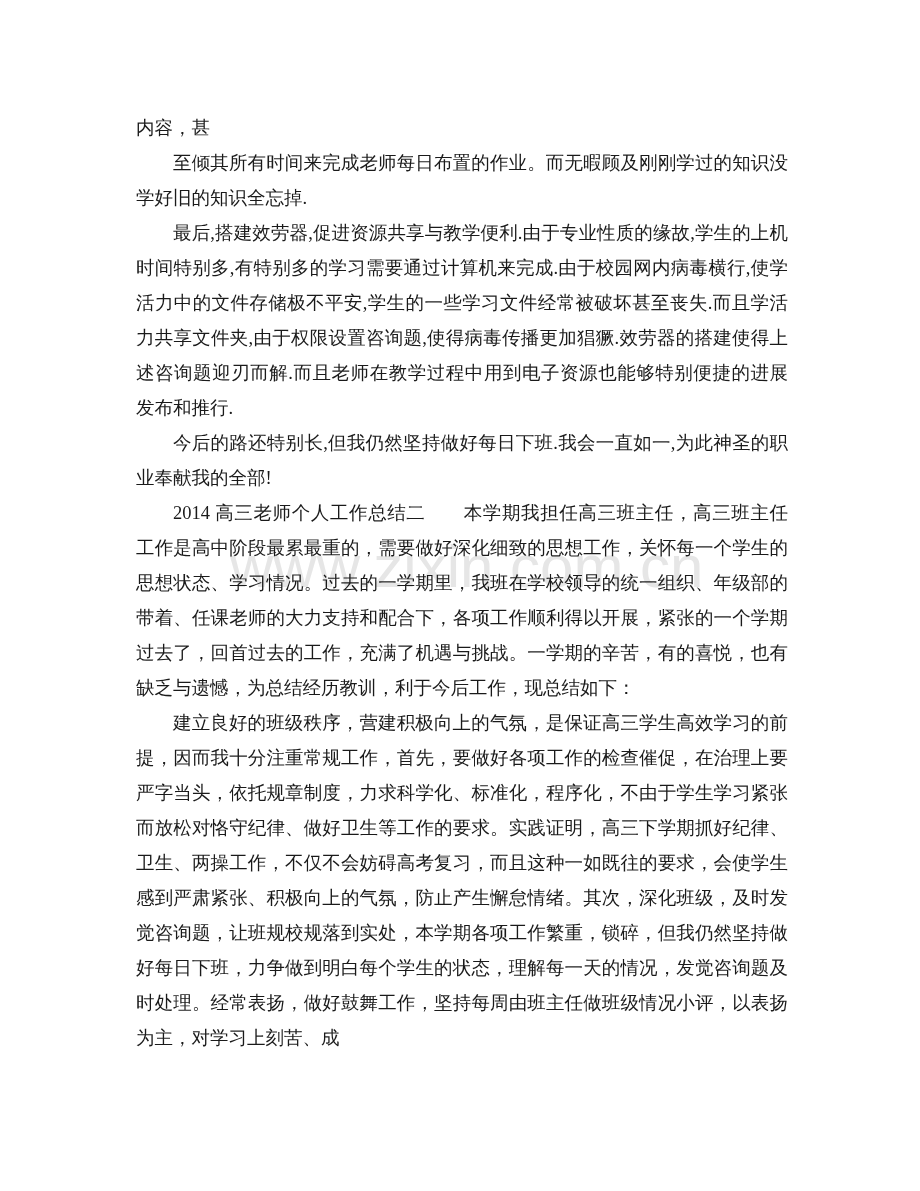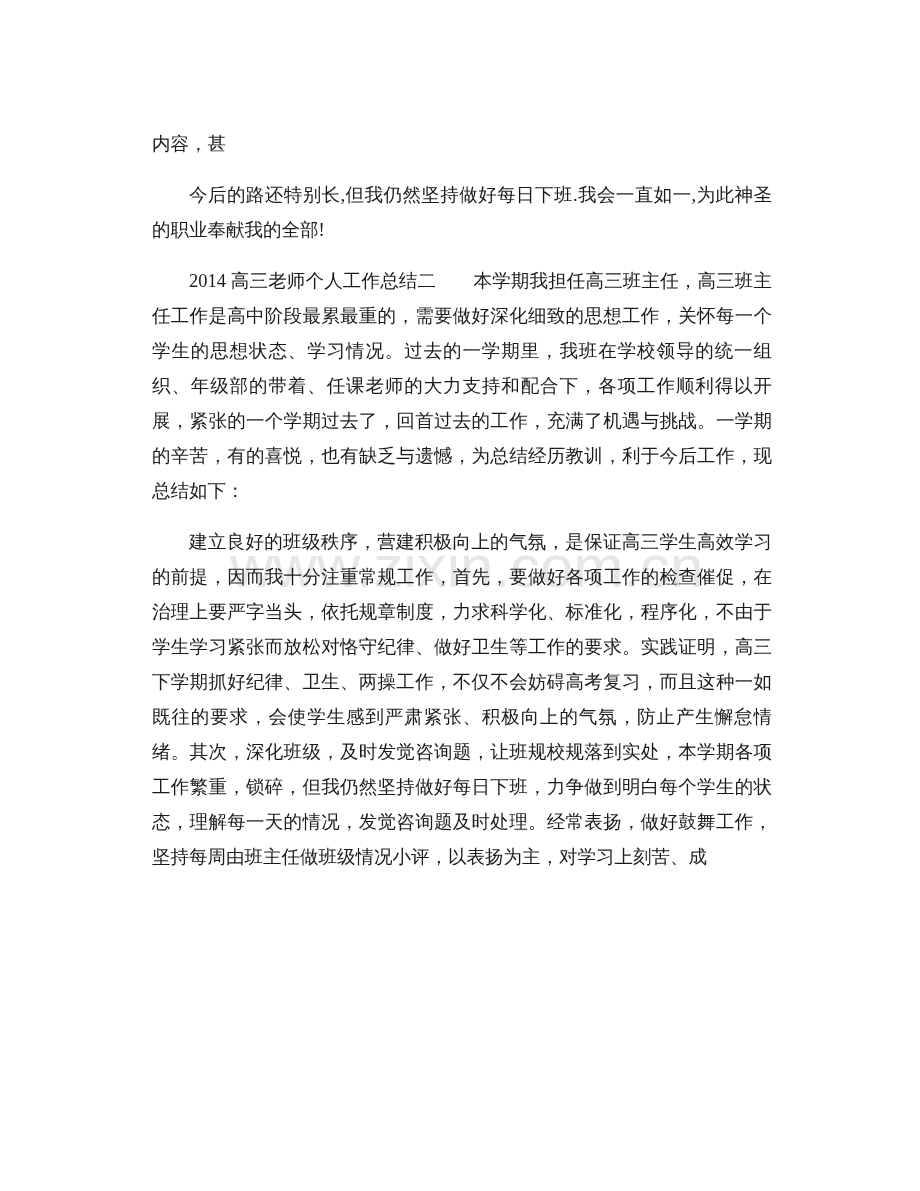--- a/index.html
+++ b/index.html
@@ -40,37 +40,39 @@
       left: 136px;
       top: 111px;
       width: 652px;
       font-family: "Liberation Serif", "DejaVu Serif", serif;
       font-size: 18.5px;
       line-height: 35px;
       color: #1a1a1a;
       z-index: 1;
     }
     .content p {
-      margin: 16px;
+      margin: 0;
       padding: 0;
       text-align: justify;
       text-justify: inter-character;
       word-break: break-all;
     }
     .content p.indent {
       text-indent: 37px;
     }
   </style>
 </head>
 <body>
 
 <div class="page">
 
   <div class="watermark">www.zixin.com.cn</div>
 
   <div class="content">
     <p>内容，甚</p>
+    <p class="indent">至倾其所有时间来完成老师每日布置的作业。而无暇顾及刚刚学过的知识没学好旧的知识全忘掉.</p>
+    <p class="indent">最后,搭建效劳器,促进资源共享与教学便利.由于专业性质的缘故,学生的上机时间特别多,有特别多的学习需要通过计算机来完成.由于校园网内病毒横行,使学活力中的文件存储极不平安,学生的一些学习文件经常被破坏甚至丧失.而且学活力共享文件夹,由于权限设置咨询题,使得病毒传播更加猖獗.效劳器的搭建使得上述咨询题迎刃而解.而且老师在教学过程中用到电子资源也能够特别便捷的进展发布和推行.</p>
     <p class="indent">今后的路还特别长,但我仍然坚持做好每日下班.我会一直如一,为此神圣的职业奉献我的全部!</p>
     <p class="indent">2014 高三老师个人工作总结二　　本学期我担任高三班主任，高三班主任工作是高中阶段最累最重的，需要做好深化细致的思想工作，关怀每一个学生的思想状态、学习情况。过去的一学期里，我班在学校领导的统一组织、年级部的带着、任课老师的大力支持和配合下，各项工作顺利得以开展，紧张的一个学期过去了，回首过去的工作，充满了机遇与挑战。一学期的辛苦，有的喜悦，也有缺乏与遗憾，为总结经历教训，利于今后工作，现总结如下：</p>
     <p class="indent">建立良好的班级秩序，营建积极向上的气氛，是保证高三学生高效学习的前提，因而我十分注重常规工作，首先，要做好各项工作的检查催促，在治理上要严字当头，依托规章制度，力求科学化、标准化，程序化，不由于学生学习紧张而放松对恪守纪律、做好卫生等工作的要求。实践证明，高三下学期抓好纪律、卫生、两操工作，不仅不会妨碍高考复习，而且这种一如既往的要求，会使学生感到严肃紧张、积极向上的气氛，防止产生懈怠情绪。其次，深化班级，及时发觉咨询题，让班规校规落到实处，本学期各项工作繁重，锁碎，但我仍然坚持做好每日下班，力争做到明白每个学生的状态，理解每一天的情况，发觉咨询题及时处理。经常表扬，做好鼓舞工作，坚持每周由班主任做班级情况小评，以表扬为主，对学习上刻苦、成</p>
   </div>
 
 </div>
 
 </body></html>

